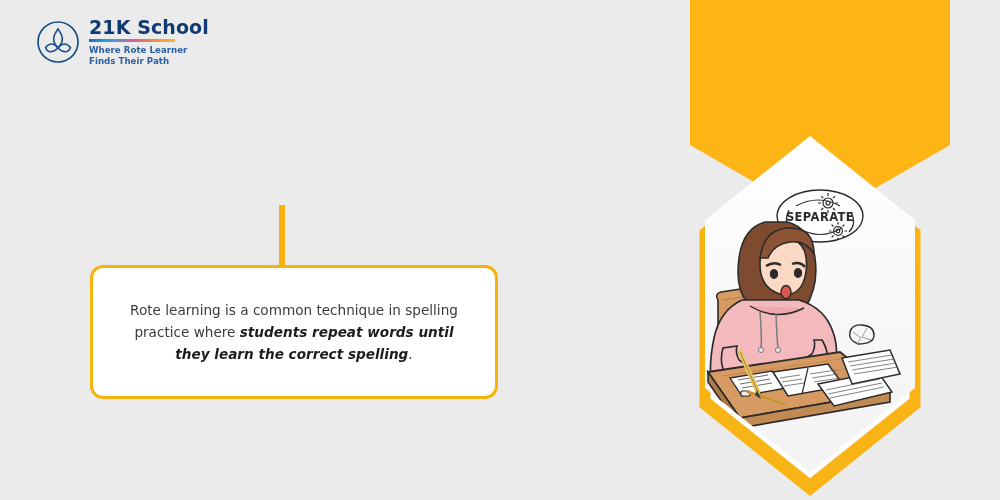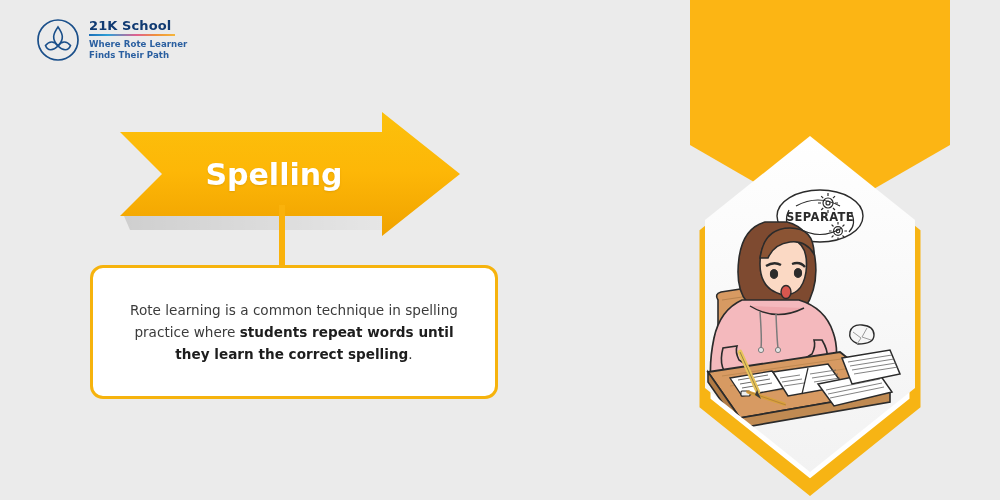--- a/index.html
+++ b/index.html
@@ -10,21 +10,21 @@
     overflow:hidden;
     position:relative;
   }
   #stage{position:absolute;inset:0;width:1000px;height:500px;}
 
   
   .logo{position:absolute;left:36px;top:18px;display:flex;align-items:center;gap:9px;}
   .logo-mark{width:44px;height:44px;flex:0 0 44px;}
   .logo-text{display:flex;flex-direction:column;line-height:1;}
   .logo-title{
-    font-size:13px;font-weight:bold;color:#103a72;letter-spacing:.1px;
+    font-size:19px;font-weight:bold;color:#103a72;letter-spacing:.1px;
     font-family:"DejaVu Sans",sans-serif;
   }
   .logo-rule{height:2.4px;width:86px;margin:2.2px 0 3px 0;
     background:linear-gradient(90deg,#1d6fb8 0%,#2f9fd6 22%,#e0608f 55%,#f0913a 78%,#f5b63c 100%);}
   .logo-tag{
     font-size:8.6px;font-weight:bold;color:#2a5fa0;line-height:1.28;
     font-family:"DejaVu Sans",sans-serif;letter-spacing:.05px;
   }
 
   
@@ -46,21 +46,21 @@
     position:absolute;left:90px;top:265px;width:408px;height:134px;
     background:#ffffff;border:3px solid #f6b30d;border-radius:13px;
     box-sizing:border-box;display:flex;align-items:center;justify-content:center;
     padding:10px 30px;
   }
   .card p{
     margin:0;text-align:center;color:#3b3b3b;
     font-size:13.6px;line-height:1.62;
     font-family:"DejaVu Sans",sans-serif;
   }
-  .card b{color:#1d1d1d;font-weight:bold;}
+  .card b{color:#1d1d1d;font-weight:bold;font-style:italic;}
 
   
   .hex-zone{position:absolute;left:590px;top:0;width:410px;height:500px;}
   .hex-svg{position:absolute;left:0;top:0;}
   .illo-svg{position:absolute;left:0;top:0;}
 </style>
 </head>
 <body>
 
 <div id="stage">
@@ -77,38 +77,20 @@
     <span class="logo-text">
       <span class="logo-title">21K School</span>
       <span class="logo-rule"></span>
       <span class="logo-tag">
         <span>Where Rote Learner</span><br>
         <span>Finds Their Path</span>
       </span>
     </span>
   </div>
 
-  <div class="arrow-wrap">
-    <svg width="340" height="124" viewBox="0 0 340 124">
-      <defs>
-        <linearGradient id="agrad" x1="0" y1="0" x2="0" y2="1">
-          <stop offset="0%" stop-color="#fcc00c"></stop>
-          <stop offset="48%" stop-color="#fdb707"></stop>
-          <stop offset="100%" stop-color="#f0a200"></stop>
-        </linearGradient>
-        <linearGradient id="ashadow" x1="0" y1="0" x2="1" y2="0">
-          <stop offset="0%" stop-color="#000" stop-opacity="0.12"></stop>
-          <stop offset="100%" stop-color="#000" stop-opacity="0.02"></stop>
-        </linearGradient>
-      </defs>
-      <polygon points="4,104 270,104 270,118 10,118" fill="url(#ashadow)"></polygon>
-      <polygon points="0,20 262,20 262,0 340,62 262,124 262,104 0,104 42,62" fill="url(#agrad)"></polygon>
-    </svg>
-    <div class="arrow-label">Spelling</div>
-  </div>
 
   <div class="connector"></div>
 
   <div class="card">
     <p><span>Rote learning is a common technique in spelling practice where </span><b>students repeat words until they learn the correct spelling</b><span>.</span></p>
   </div>
 
   <div class="hex-zone">
 
     <svg class="hex-svg" width="410" height="500" viewBox="0 0 410 500">

